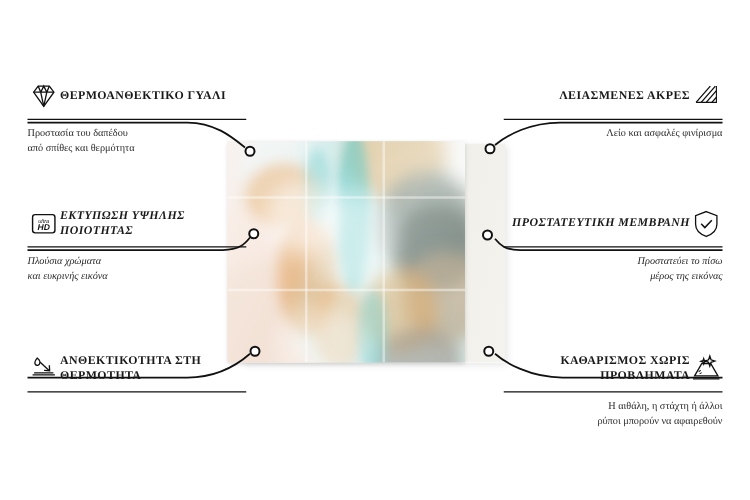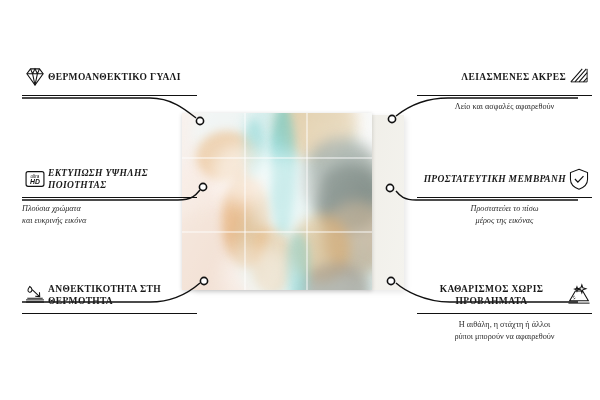--- a/index.html
+++ b/index.html
@@ -35,21 +35,21 @@
   .feat { position:absolute; width:175px; }
   .feat .head { display:flex; align-items:center; gap:0; }
   .feat .title {
     font-size:9.5px; font-weight:700; letter-spacing:.35px; line-height:12.5px;
     text-transform:uppercase;
   }
   .rule { height:0; border-top:1.3px solid #111; margin:5px 0 5px; }
   .feat .desc { font-size:8.2px; line-height:11.5px; color:#2a2a2a; }
 
   .left  { left:22px;  text-align:left; }
-  .right { left:417px; text-align:center; width:175px; }
+  .right { left:403px; text-align:right; width:175px; }
   .right .head { justify-content:flex-end; }
   .left .head  { justify-content:flex-start; }
 
   .ic { width:26px; height:26px; flex:0 0 26px; }
   .ic svg { display:block; width:26px; height:26px; }
 
   .row1 { top:64px; }
   .row2 { top:166px;font-style:italic; }
   .row3 { top:266px;margin-top:16px; }
 
@@ -127,20 +127,21 @@
     <div class="head">
       <span class="ic">
         <svg viewBox="0 0 32 32" fill="none" stroke="#111" stroke-width="1.3">
           <path d="M6 12 L16 26 L26 12 L21.5 6 H10.5 Z"></path>
           <path d="M6 12 H26 M10.5 6 L13 12 L16 26 L19 12 L21.5 6 M13 12 L16 6 L19 12"></path>
         </svg>
       </span>
       <span class="title">ΘΕΡΜΟΑΝΘΕΚΤΙΚΟ ΓΥΑΛΙ</span>
     </div>
     <div class="rule"></div>
+    <div class="desc">Προστασία του δαπέδου<br>από σπίθες και θερμότητα</div>
   </div>
 
   <div class="feat left row2">
     <div class="head">
       <span class="ic">
         <svg viewBox="0 0 32 32">
           <rect x="5" y="7" width="22" height="18" rx="2.5" fill="none" stroke="#111" stroke-width="1.4"></rect>
           <text x="16" y="15.2" font-family="Liberation Sans, sans-serif" font-size="5.6" text-anchor="middle" fill="#111">ultra</text>
           <text x="16" y="22.4" font-family="Liberation Sans, sans-serif" font-size="8.4" font-weight="bold" text-anchor="middle" fill="#111">HD</text>
         </svg>
@@ -170,21 +171,21 @@
     <div class="head">
       <span class="title">ΛΕΙΑΣΜΕΝΕΣ ΑΚΡΕΣ</span>
       <span class="ic">
         <svg viewBox="0 0 32 32" fill="none" stroke="#111" stroke-width="1.3">
           <path d="M6 22 L20 6 M11 22 L25 6 M16 22 L26 10.5 M21.5 22 L26 17"></path>
           <path d="M6 22 H26 V6" stroke-width="1.1"></path>
         </svg>
       </span>
     </div>
     <div class="rule"></div>
-    <div class="desc">Λείο και ασφαλές αφαιρεθούν</div>
+    <div class="desc">Λείο και ασφαλές φινίρισμα</div>
   </div>
 
   <div class="feat right row3">
     <div class="head">
       <span class="title">ΚΑΘΑΡΙΣΜΟΣ ΧΩΡΙΣ ΠΡΟΒΛΗΜΑΤΑ</span>
       <span class="ic">
         <svg viewBox="0 0 32 32" fill="none" stroke="#111" stroke-width="1.3">
           <path d="M4.5 23 L11.5 11 H20.5 L27.5 23 Z"></path>
           <path d="M3 26 H29" stroke-width="1.2"></path>
           <path d="M8.5 19 L10.5 17.5 M9.5 21 L11.5 19.8" stroke-width="1"></path>

